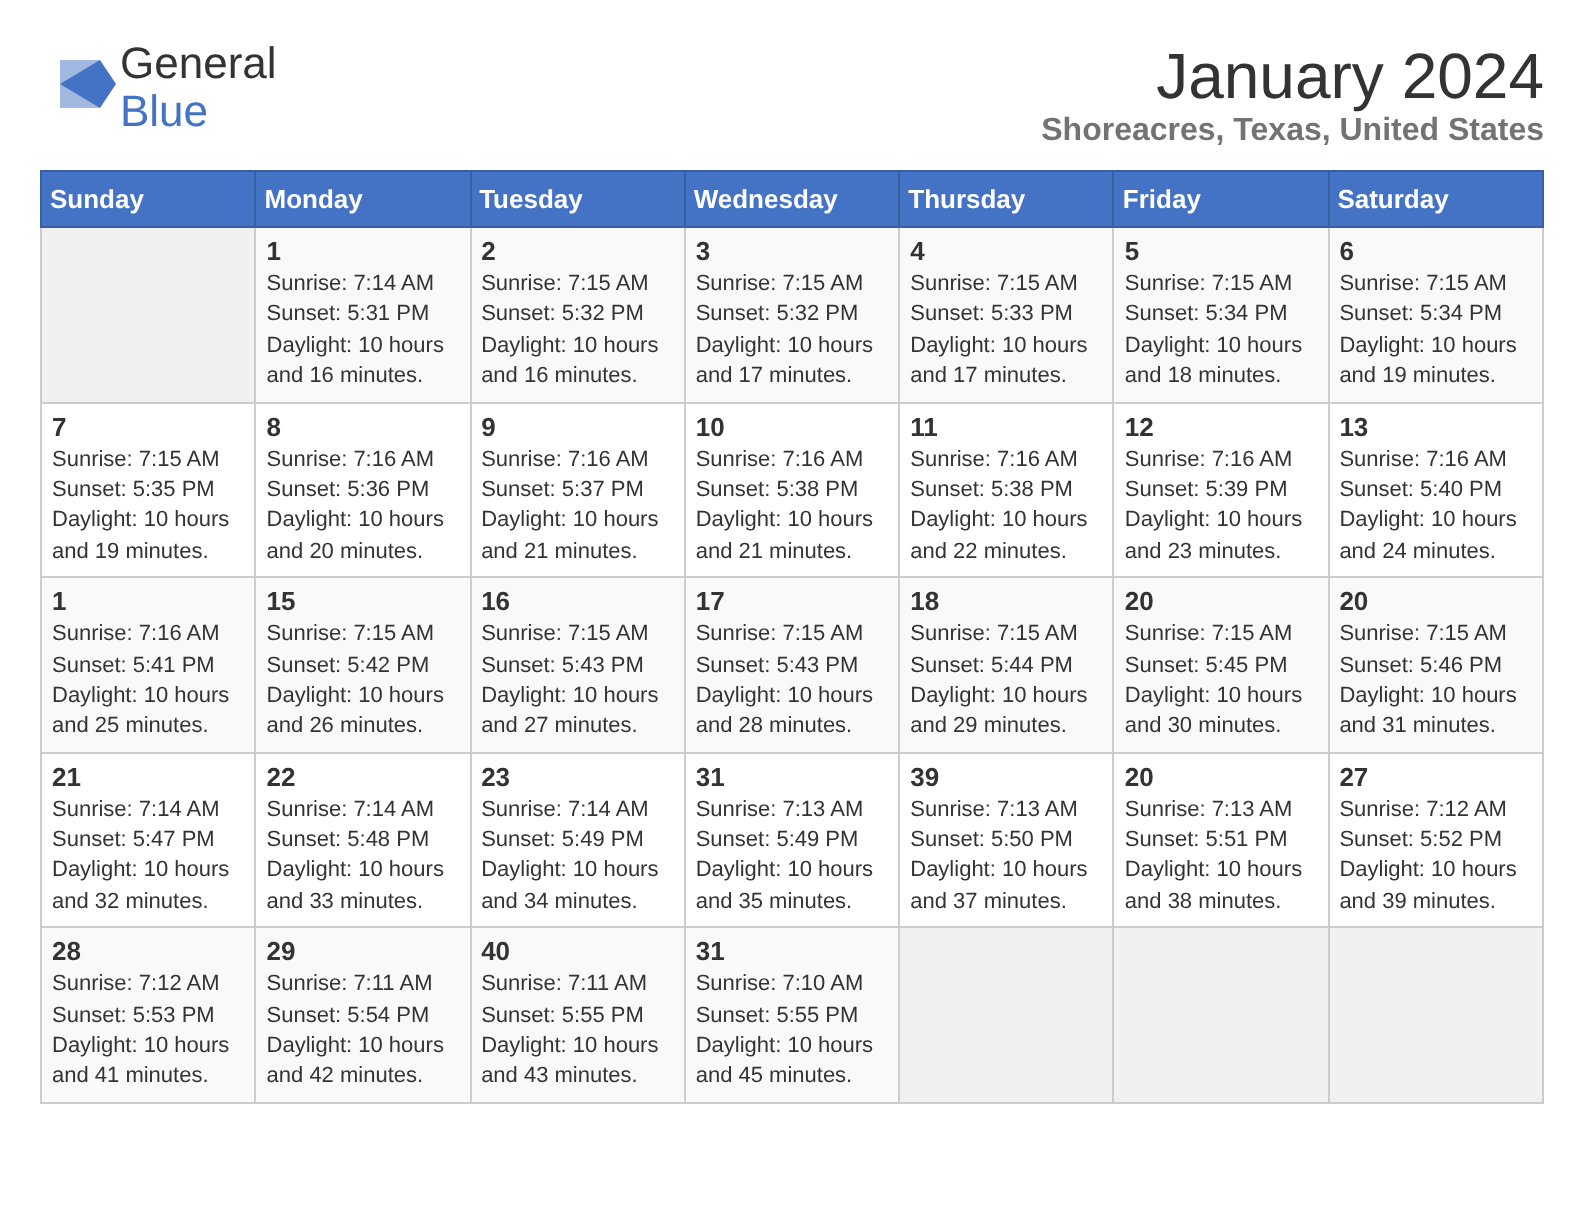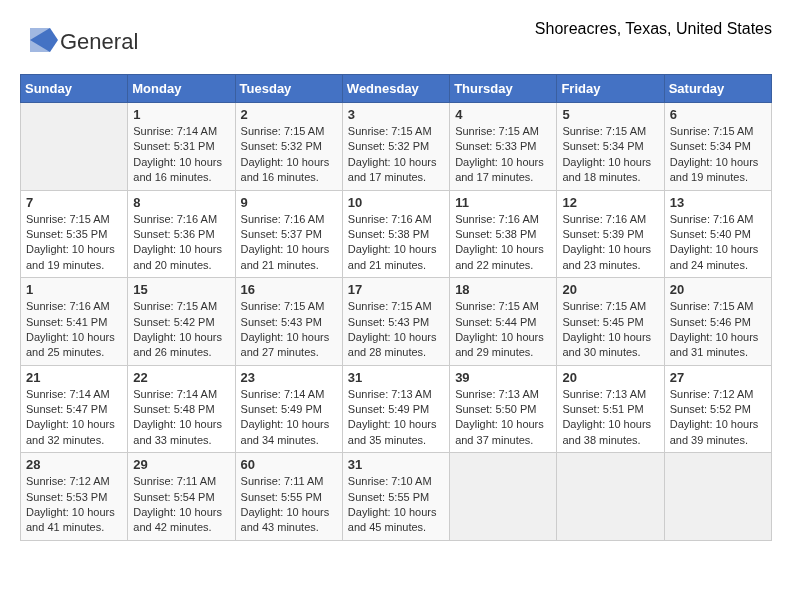--- a/index.html
+++ b/index.html
@@ -31,22 +31,22 @@
     .title-block {
       text-align: right;
     }
     .title-block h1 {
       font-size: 32px;
       font-weight: normal;
       color: #333;
     }
     .title-block h2 {
       font-size: 16px;
-      font-weight: normal;
-      color: #000000;
+      font-weight: bold;
+      color: #737373;
     }
     .calendar {
       width: 100%;
       border-collapse: collapse;
       font-size: 11px;
       padding-left: 26px;
     }
     .calendar thead th {
       background-color: #4472c4;
       color: #fff;
@@ -91,23 +91,25 @@
 <div class="header">
   <div class="logo">
     <div>
       <svg width="40" height="40" viewBox="0 0 40 40">
         <polygon points="30,8 38,20 30,32 10,20" fill="#4472c4"></polygon>
         <polygon points="10,8 30,8 30,32 10,32" fill="#4472c4" opacity="0.5"></polygon>
       </svg>
     </div>
     <div class="logo-text">
       <span class="logo-general">General</span>
+      <span class="logo-blue">Blue</span>
     </div>
   </div>
   <div class="title-block">
+    <h1>January 2024</h1>
     <h2>Shoreacres, Texas, United States</h2>
   </div>
 </div>
 
 <table class="calendar">
   <thead>
     <tr id="header-row">
         <th>Sunday</th>
         <th>Monday</th>
         <th>Tuesday</th>
@@ -238,21 +240,21 @@
       <tr>
         <td>
           <span class="day-num">28</span>
           <div class="day-info">Sunrise: 7:12 AM<br>Sunset: 5:53 PM<br>Daylight: 10 hours and 41 minutes.</div>
         </td>
         <td>
           <span class="day-num">29</span>
           <div class="day-info">Sunrise: 7:11 AM<br>Sunset: 5:54 PM<br>Daylight: 10 hours and 42 minutes.</div>
         </td>
         <td>
-          <span class="day-num">60</span>
+          <span class="day-num">40</span>
           <div class="day-info">Sunrise: 7:11 AM<br>Sunset: 5:55 PM<br>Daylight: 10 hours and 43 minutes.</div>
         </td>
         <td>
           <span class="day-num">31</span>
           <div class="day-info">Sunrise: 7:10 AM<br>Sunset: 5:55 PM<br>Daylight: 10 hours and 45 minutes.</div>
         </td>
         <td class="empty-cell"></td>
         <td class="empty-cell"></td>
         <td class="empty-cell"></td>
       </tr>

